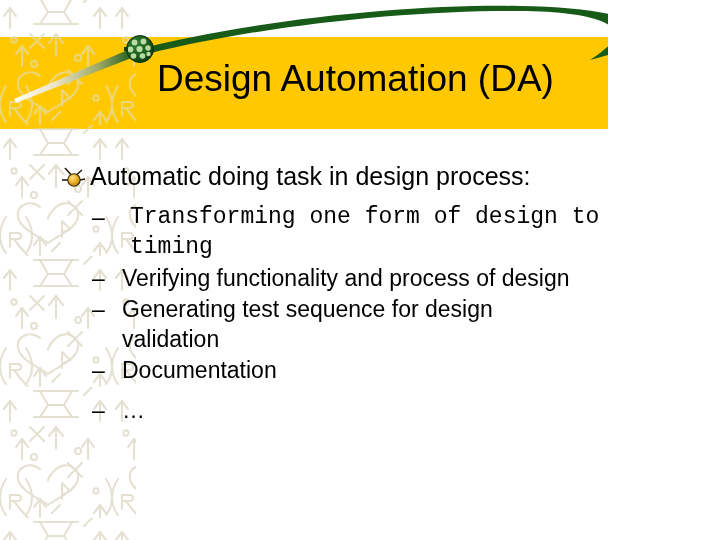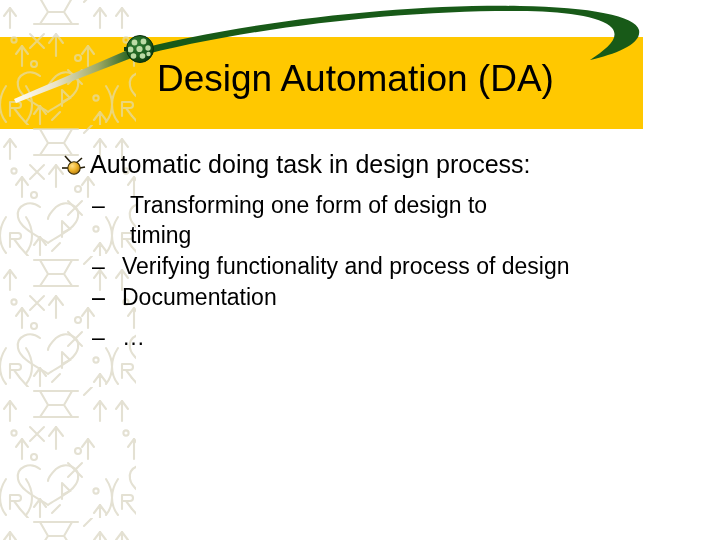--- a/index.html
+++ b/index.html
@@ -14,21 +14,20 @@
     font-family: "Liberation Sans", sans-serif;
     overflow: hidden;
   }
 
   #slide {
     position: relative;
     width: 608px;
     height: 540px;
     background: #ffffff;
     overflow: hidden;
-    padding-left: 35px;
   }
 
   
   #watermark-strip {
     position: absolute;
     left: 0;
     top: 0;
     width: 136px;
     height: 540px;
     overflow: hidden;
@@ -93,21 +92,21 @@
     font-weight: normal;
     color: #000000;
     letter-spacing: 0px;
     white-space: nowrap;
   }
 
   
   #body-content {
     position: absolute;
     left: 0;
-    top: 148px;
+    top: 160px;
     width: 720px;
     z-index: 6;
   }
 
   .bullet-l1 {
     position: relative;
     padding-left: 90px;
     min-height: 34px;
     margin-bottom: 8px;
   }
@@ -152,20 +151,21 @@
     max-width: 500px;
   }
   .bullet-l2 .txt .cont {
     display: block;
   }
   .bullet-l2.extra-gap .dash {
     left: 92px;
   }
   .bullet-l2.extra-gap .txt {
     padding-left: 8px;
+    font-family: Liberation Mono, monospace;
   }
   .bullet-l2.ellipsis-item {
     margin-top: 10px;
   }
   .bullet-l2.ellipsis-item .txt {
     font-size: 23px;
     letter-spacing: 1px;
   }
 </style>
 </head>
@@ -341,20 +341,24 @@
 
       <li class="bullet-l2">
         <span class="dash">–</span>
         <span class="txt">
           <span>Verifying functionality and process of design</span>
         </span>
       </li>
 
       <li class="bullet-l2">
         <span class="dash">–</span>
+        <span class="txt">
+          <span>Generating test sequence for design</span>
+          <span class="cont">validation</span>
+        </span>
       </li>
 
       <li class="bullet-l2">
         <span class="dash">–</span>
         <span class="txt">
           <span>Documentation</span>
         </span>
       </li>
 
       <li class="bullet-l2 ellipsis-item">

